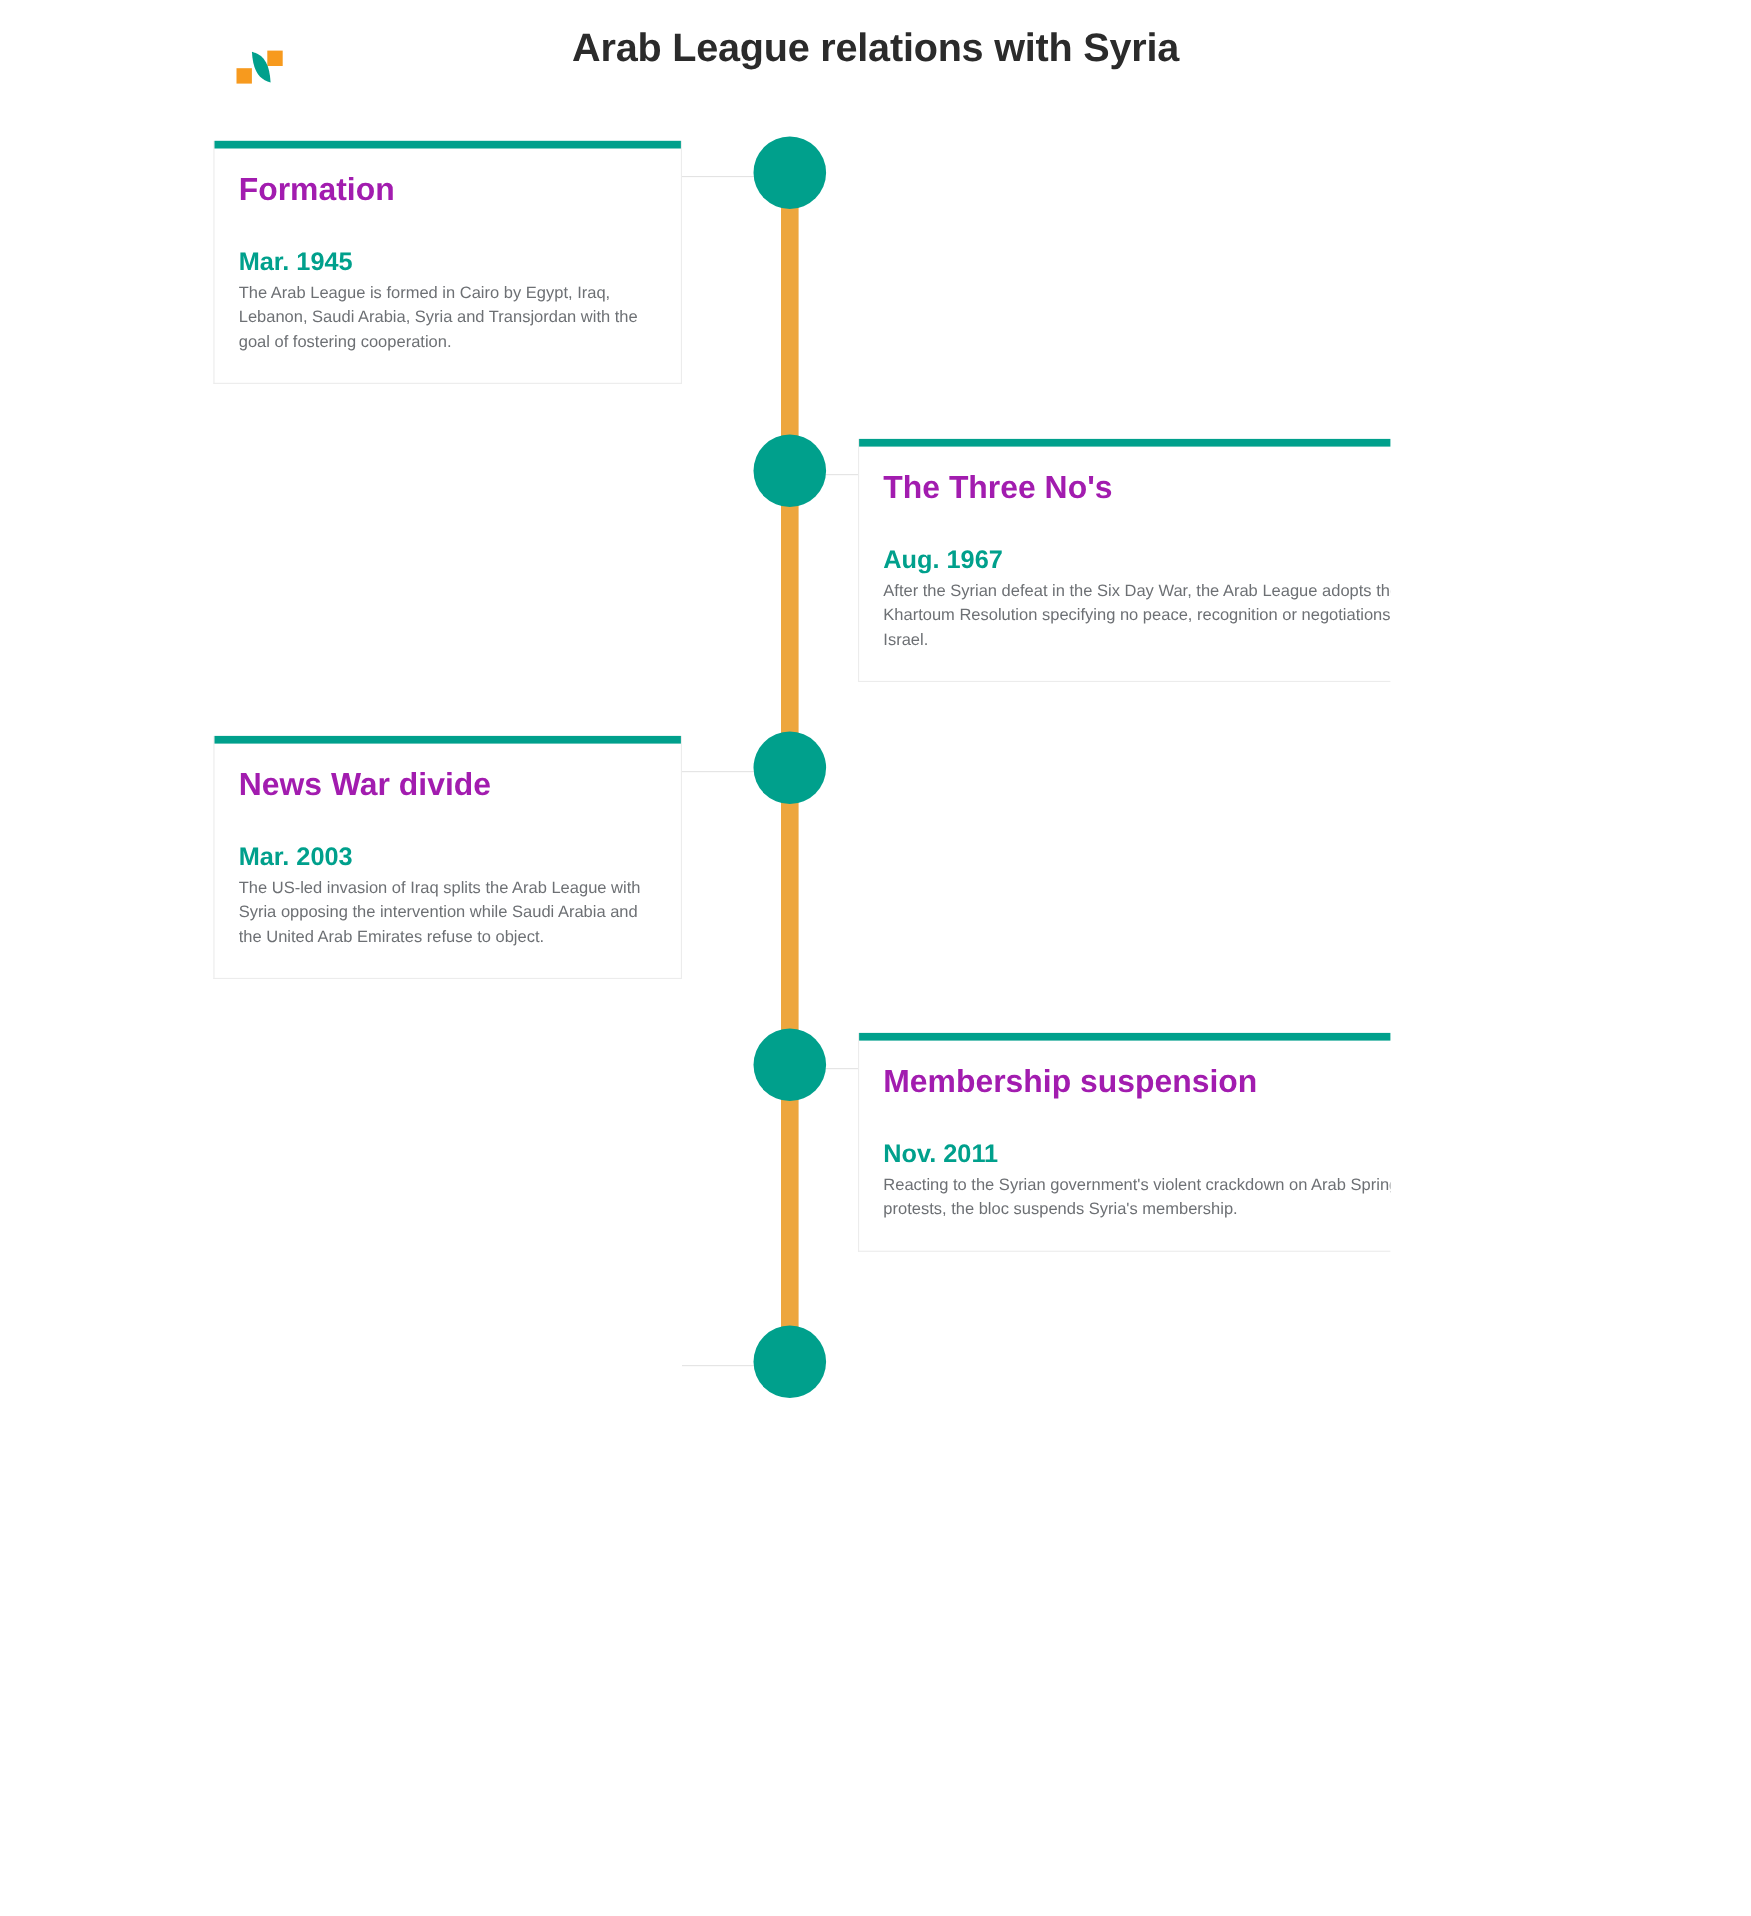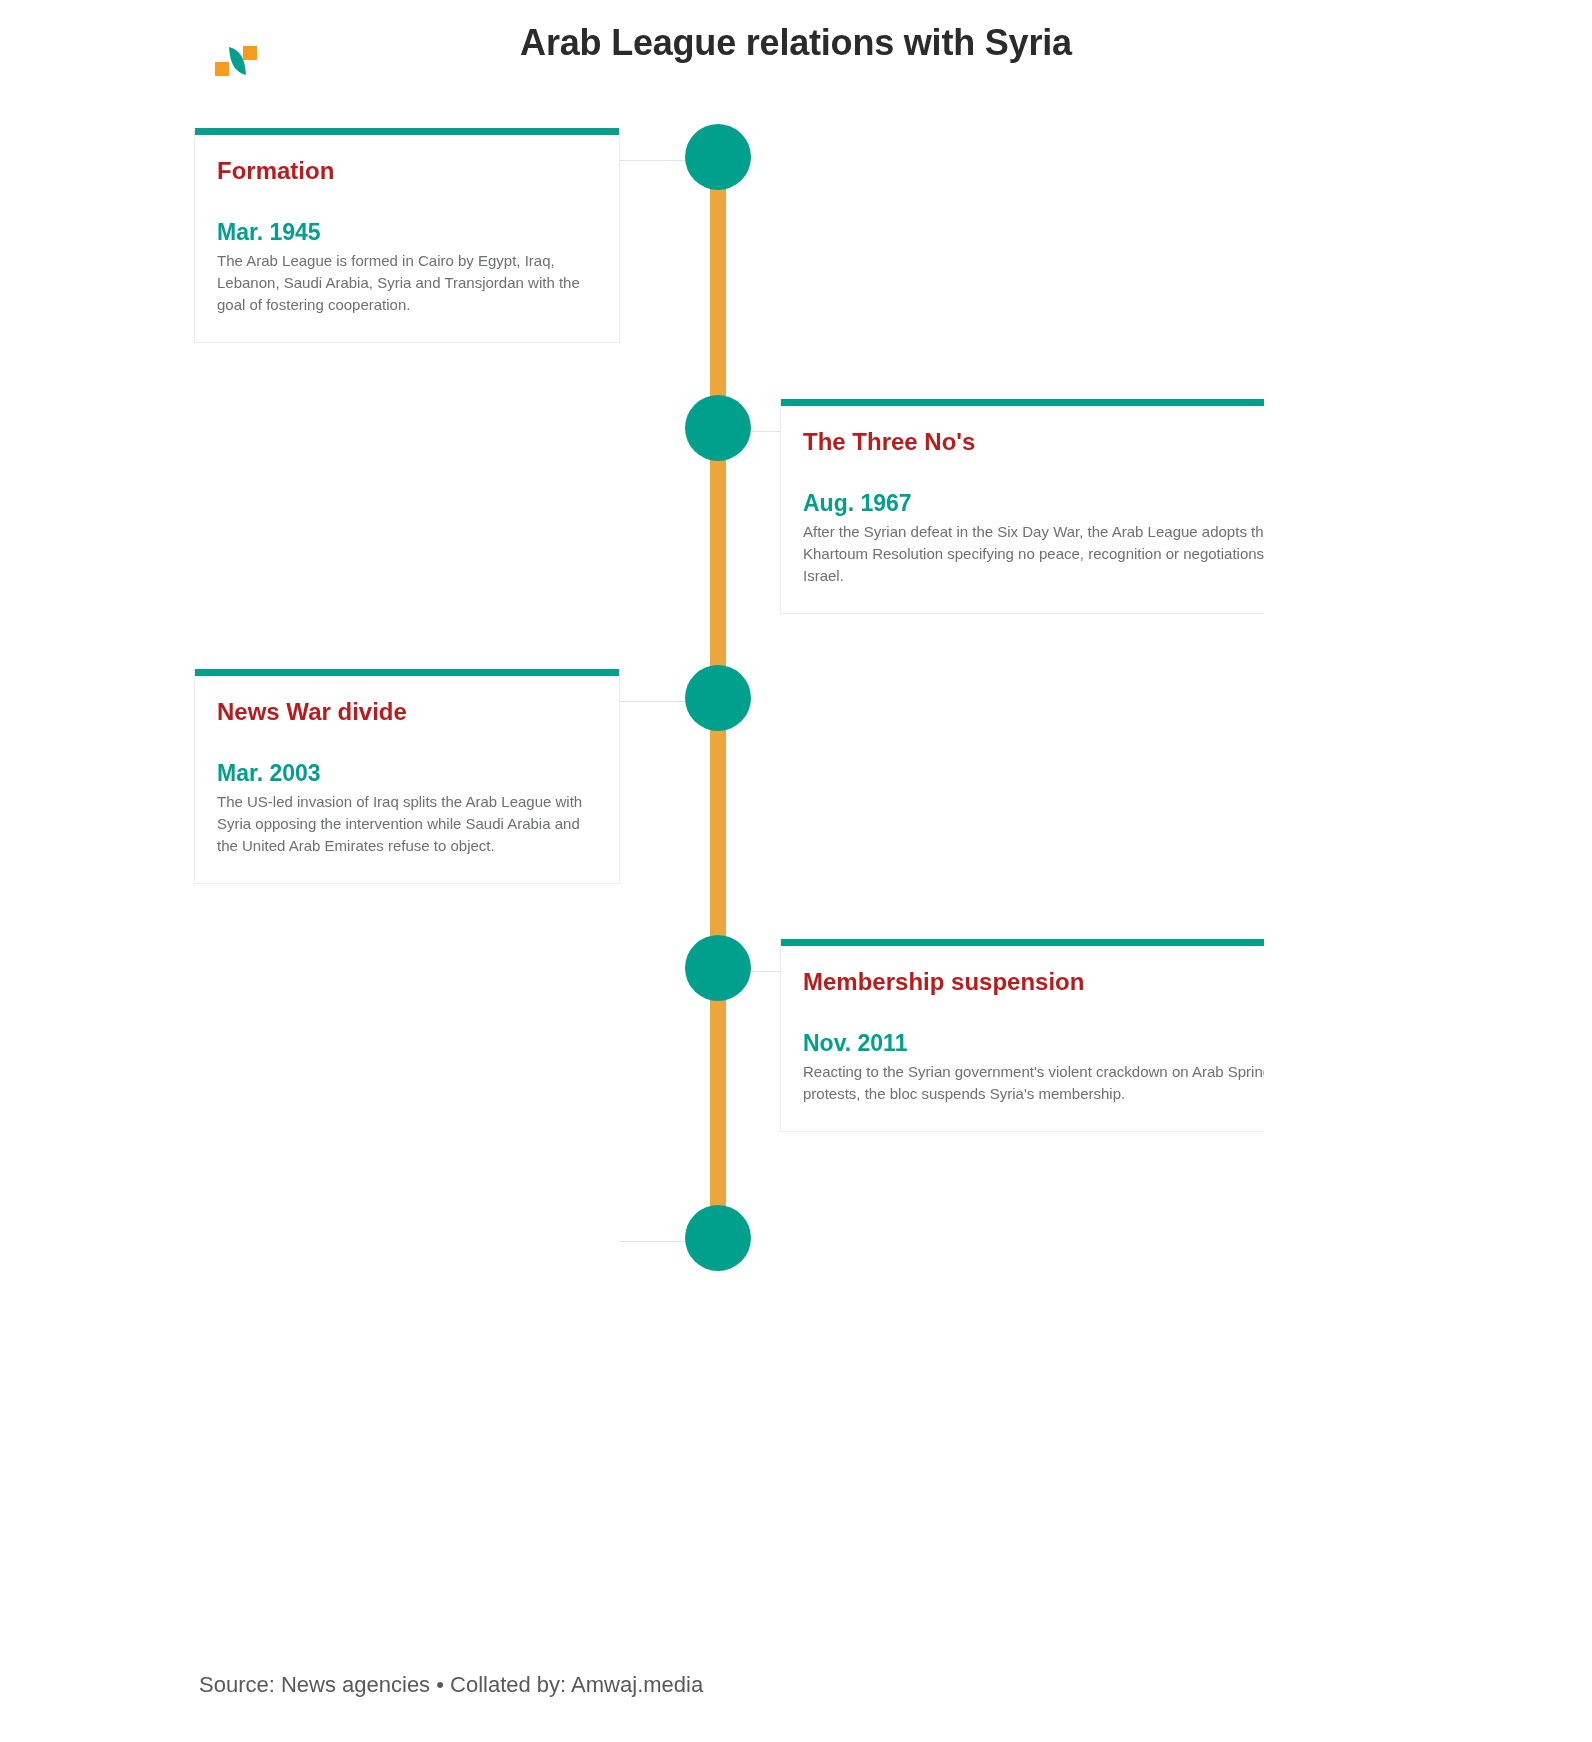--- a/index.html
+++ b/index.html
@@ -32,21 +32,21 @@
 
   
   .card{
     position:absolute;background:#ffffff;
     border:1px solid #ececec;border-top:0;
     box-sizing:border-box;
   }
   .card-accent{height:7px;background:#00a08c;width:100%;}
   .card-body{padding:22px 22px 26px 22px;}
   .card-title{
-    font-size:24px;font-weight:bold;color:#b91c1c;margin:0 0 34px 0;
+    font-size:29px;font-weight:bold;color:#a21caf;margin:0 0 34px 0;
     line-height:1.15;
   }
   .card-date{
     font-size:23px;font-weight:bold;color:#00a08c;margin:0 0 4px 0;
     line-height:1.2;
   }
   .card-text{
     font-size:15px;color:#6d7074;line-height:1.46;margin:0;
   }
 
@@ -125,21 +125,20 @@
   <div class="card card-right" style="top:939px;">
     <div class="card-accent"></div>
     <div class="card-body">
       <div class="card-title">Membership suspension</div>
       <div class="card-date">Nov. 2011</div>
       <div class="card-text">Reacting to the Syrian government's violent crackdown on Arab Spring protests, the bloc suspends Syria's membership.</div>
     </div>
   </div>
 
 
-  <div class="footer-source">Source: News agencies • Collated by: Amwaj.media</div>
   <div class="footer-logo">
     <svg viewBox="0 0 46 34" xmlns="http://www.w3.org/2000/svg">
       <rect x="2" y="18" width="14" height="14" fill="#f79a1e"></rect>
       <rect x="30" y="2" width="14" height="14" fill="#f79a1e"></rect>
       <path d="M16 3 C27 6, 32 14, 33 31 C22 28, 17 20, 16 3 Z" fill="#00a08c"></path>
     </svg>
   </div>
   <div class="footer-rule"></div>
 
 </div>

